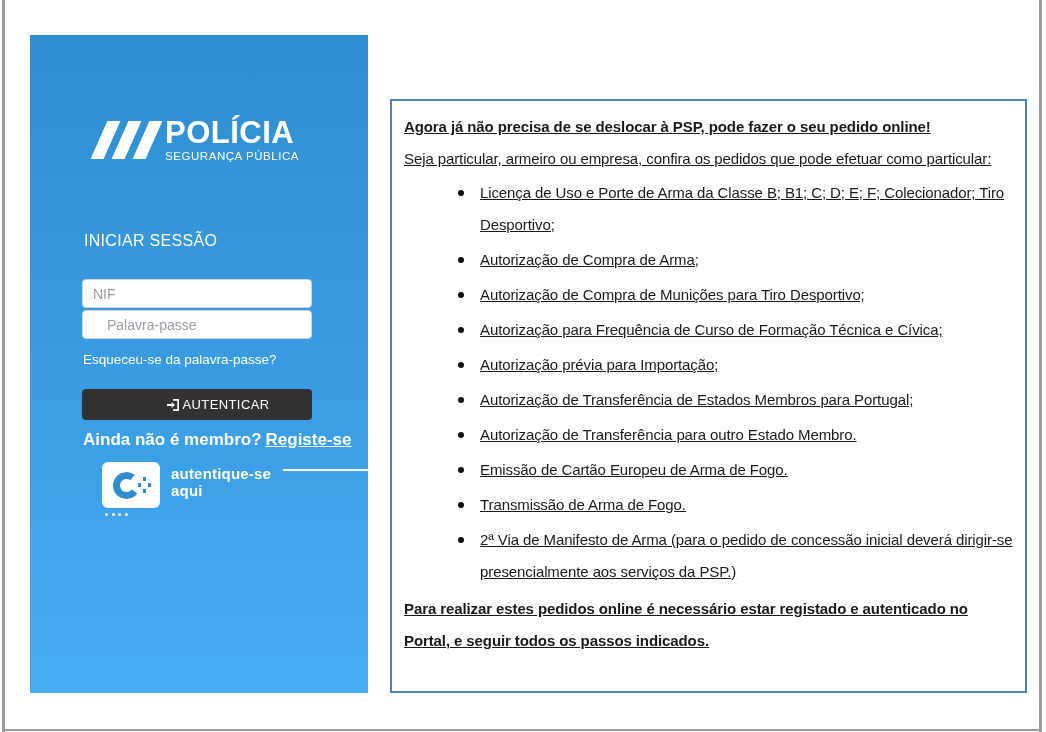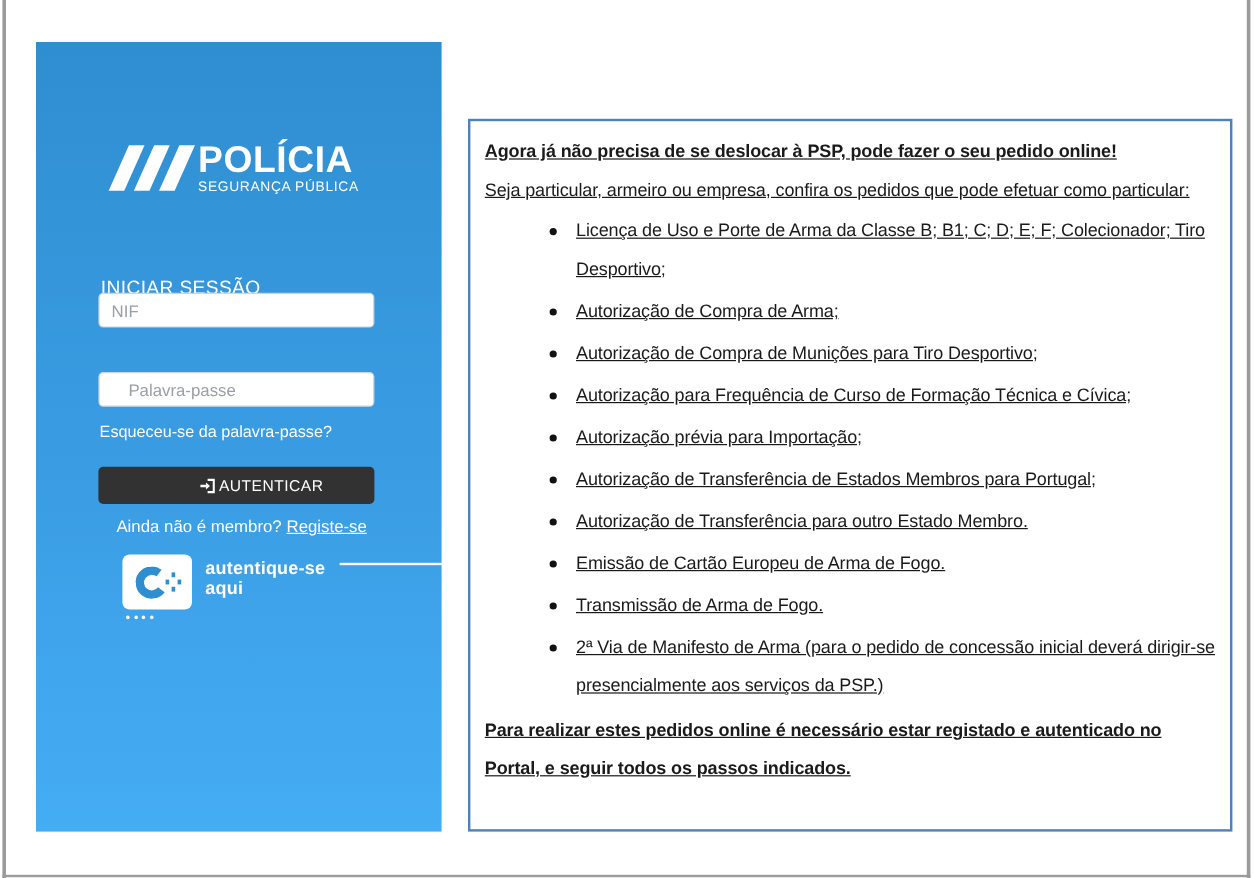--- a/index.html
+++ b/index.html
@@ -21,32 +21,32 @@
   .brand-text{display:flex;flex-direction:column;}
   .brand-name{color:#fff;font-weight:bold;font-size:31px;line-height:1;letter-spacing:0.5px;}
   .brand-sub{color:#fff;font-size:11.5px;letter-spacing:0.55px;margin-top:2px;}
 
   .login-heading{position:absolute;left:54px;top:197px;color:#fff;font-size:16px;letter-spacing:0.3px;}
 
   .field{position:absolute;left:52px;width:230px;height:29px;box-sizing:border-box;
     border:1px solid #cfd4d9;border-radius:4px;padding:0 10px;font-size:14px;color:#333;
     font-family:"Liberation Sans",sans-serif;outline:none;}
   .field::placeholder{color:#9aa0a6;}
-  .field-nif{top:209px;}
+  .field-nif{top:244px;}
   .field-pass{top:275px;padding-left:24px;}
 
   .forgot{position:absolute;left:53px;top:317px;color:#fff;font-size:13.5px;text-decoration:none;cursor:pointer;}
 
   .auth-btn{position:absolute;left:52px;top:354px;width:230px;height:31px;background:#323232;
     border:none;border-radius:4px;color:#fff;font-size:13px;letter-spacing:0.4px;
     display:flex;align-items:center;justify-content:center;gap:1px;cursor:pointer;
     font-family:"Liberation Sans",sans-serif;padding-left:47px;}
   .signin-icon{width:16px;height:16px;fill:#fff;}
 
-  .register-row{position:absolute;left:67px;top:395px;color:#fff;font-size:14px;}
+  .register-row{position:absolute;left:53px;top:395px;color:#fff;font-size:17px;font-weight:bold;}
   .register-row a{color:#fff;text-decoration:underline;cursor:pointer;margin-left:4px;}
 
   
   .gov-auth{position:absolute;left:72px;top:427px;display:flex;align-items:flex-start;gap:11px;cursor:pointer;}
   .cc-col{display:flex;flex-direction:column;align-items:flex-start;}
   .cc-box{width:58px;height:46px;background:#fff;border-radius:6px;display:flex;align-items:center;justify-content:center;position:relative;}
   .cc-c{width:27px;height:27px;border-radius:50%;border:7.5px solid #2f8ed0;border-right-color:transparent;box-sizing:border-box;transform:rotate(-8deg);margin-right:10px;}
   .cc-dot{position:absolute;width:3.5px;height:3.5px;background:#2f8ed0;}
   .cc-d1{right:14px;top:15px;}.cc-d2{right:9px;top:21px;}.cc-d3{right:14px;top:27px;}.cc-d4{right:19px;top:21px;}
   .cc-dots{margin-top:5px;margin-left:3px;display:flex;gap:3.5px;}

